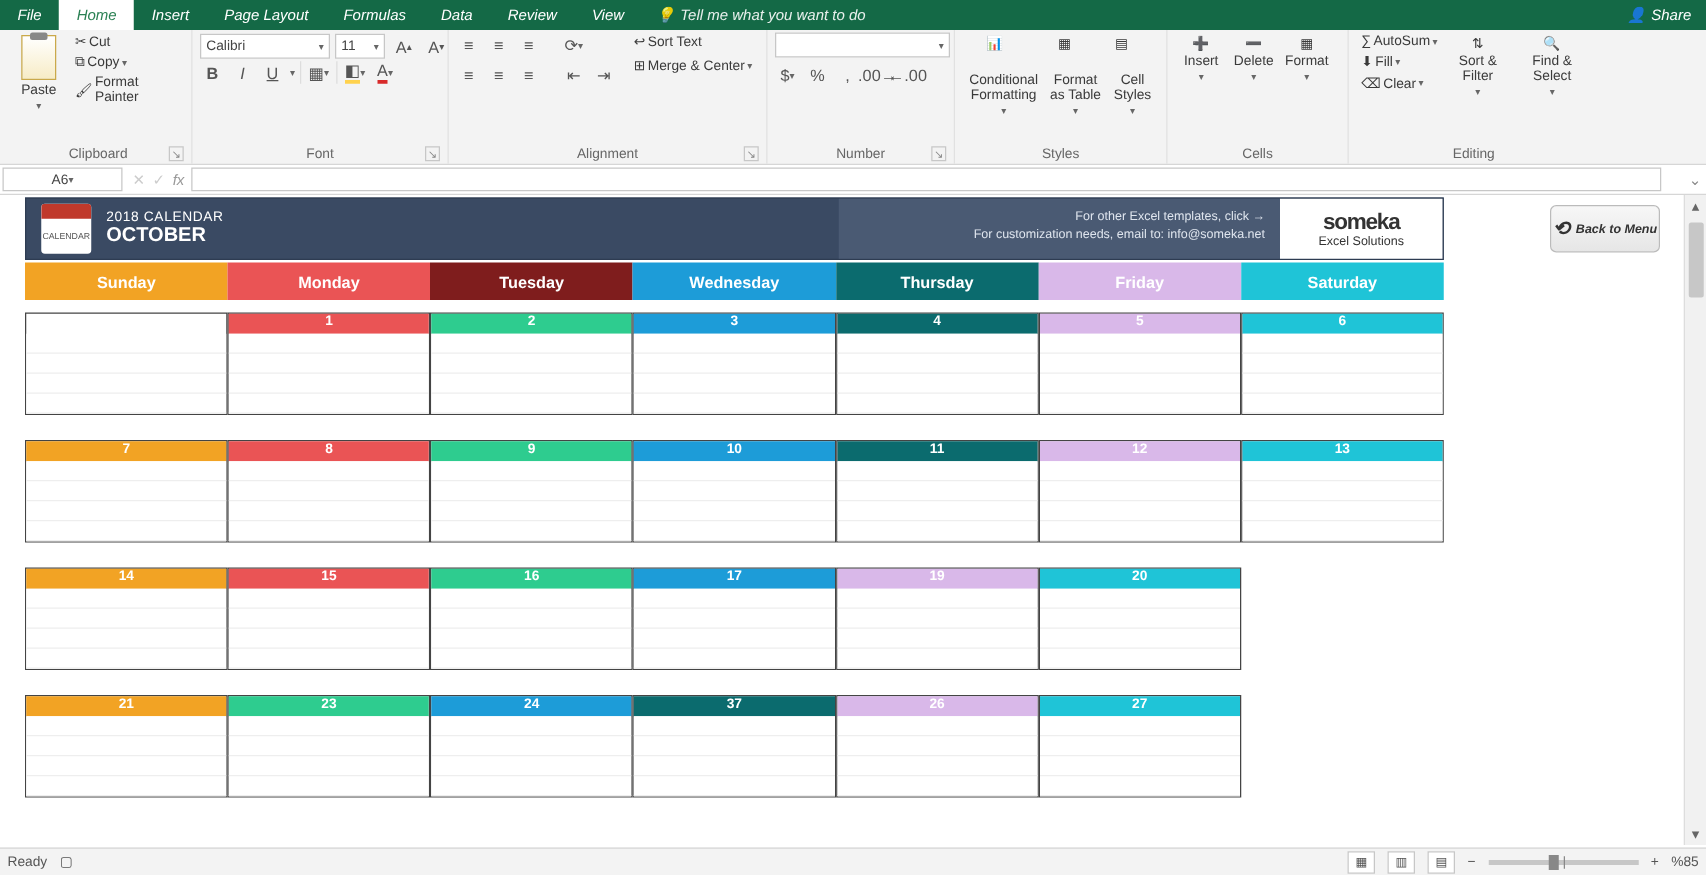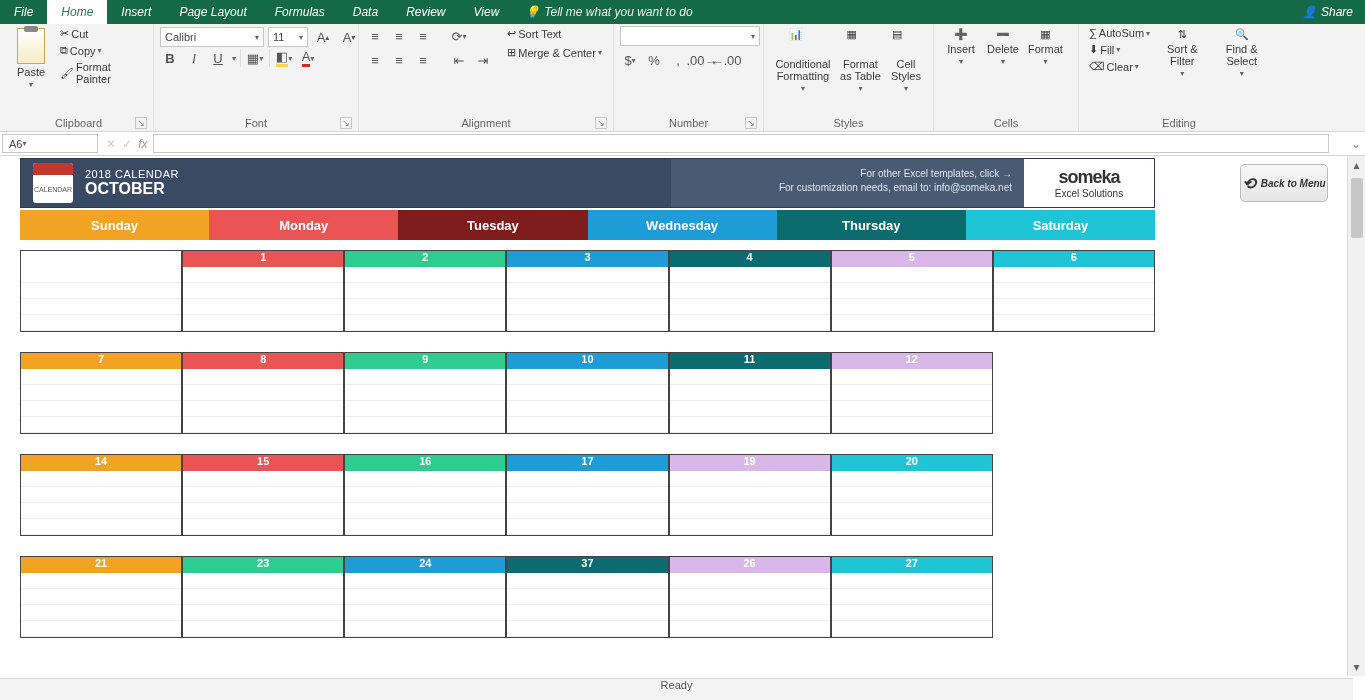--- a/index.html
+++ b/index.html
@@ -24,21 +24,21 @@
 .hstack { display:flex; gap:4px; align-items:center;}
 .btn { display:flex; flex-direction:column; align-items:center; gap:2px; padding:2px 4px; min-width:42px; font-size:11px; color:#3a3a3a; }
 .btn.small { flex-direction:row; min-width:auto; padding:1px 4px; font-size:11px;}
 .dd { font-size:8px; color:#666; }
 .selbox { border:1px solid #c7c7c7; background:#fff; height:20px; font-size:11px; padding:0 4px; display:flex; align-items:center; justify-content:space-between;}
 .toolbtn { width:20px; height:20px; display:flex; align-items:center; justify-content:center; border:0; background:transparent; font-size:13px; color:#555;}
 .iconbtn { width:22px; height:22px; display:flex; align-items:center; justify-content:center; font-size:13px; color:#555;}
 
 
 .fbar { height:24px; border-bottom:1px solid #d6d6d6; display:flex; align-items:stretch; background:#fff;}
-.namebox { width:96px; border:1px solid #c7c7c7; margin:2px; display:flex; align-items:center; padding:0 6px; font-size:11px; justify-content:flex-start;}
+.namebox { width:96px; border:1px solid #c7c7c7; margin:2px; display:flex; align-items:center; padding:0 6px; font-size:11px; justify-content:center;}
 .fxctl { display:flex; align-items:center; gap:6px; padding:0 6px; color:#999;}
 .fxctl span { font-size:12px;}
 .fxinput { flex:1; border:1px solid #c7c7c7; margin:2px 18px 2px 0;}
 .fbar .expander { width:18px; display:flex; align-items:center; justify-content:center; color:#888;}
 
 
 .sheet { position:relative; height:520px; background:#fff; overflow:hidden;}
 .canvas { position:absolute; left:20px; top:2px; width:1320px; }
 
 
@@ -79,21 +79,21 @@
 .c-blank{border-color:transparent;} .c-blank .num{background:transparent; color:transparent;}
 
 .weeksep { height:10px; }
 
 
 .vscroll { position:absolute; right:0; top:0; bottom:0; width:18px; background:#f1f1f1; border-left:1px solid #ddd; display:flex; flex-direction:column; align-items:center;}
 .vscroll .arrow{height:18px;display:flex;align-items:center;justify-content:center;color:#666;width:100%;}
 .vscroll .thumb{ background:#c7c7c7; width:12px; height:60px; margin-top:4px; border-radius:2px;}
 
 
-.status { position:absolute; bottom:0; left:0; right:12px; height:22px; background:#f3f3f3; border-top:1px solid #d6d6d6; display:flex; align-items:center; font-size:11px; color:#555; padding:0 6px; gap:10px;flex-direction:column;}
+.status { position:absolute; bottom:0; left:0; right:0; height:22px; background:#f3f3f3; border-top:1px solid #d6d6d6; display:flex; align-items:center; font-size:11px; color:#555; padding:0 6px; gap:10px;}
 .status .gap{flex:1;}
 .viewbtn{width:22px;height:18px;border:1px solid #c7c7c7;background:#fff;display:flex;align-items:center;justify-content:center;font-size:10px;}
 .zoomslider{width:120px;height:4px;background:#c7c7c7;position:relative;}
 .zoomslider .tick{position:absolute;left:50%;top:-3px;width:1px;height:10px;background:#888;}
 .zoomslider .knob{position:absolute;left:40%;top:-4px;width:8px;height:12px;background:#888;}
 </style>
 </head>
 <body>
 
 <div class="tabbar">
@@ -346,20 +346,21 @@
           <span>Excel Solutions</span>
         </div>
       </div>
 
       <div class="daynames">
         <div class="sun">Sunday</div>
         <div class="mon">Monday</div>
         <div class="tue">Tuesday</div>
         <div class="wed">Wednesday</div>
         <div class="thu">Thursday</div>
+        <div class="fri">Friday</div>
         <div class="sat">Saturday</div>
       </div>
 
       <div id="weeks-container">
           <div class="weekgrid">
             <div class="cell c-blank">
               <div class="num"></div>
               <div class="lines">
                 <div></div>
                 <div></div>
@@ -464,20 +465,29 @@
               <div class="num">11</div>
               <div class="lines">
                 <div></div>
                 <div></div>
                 <div></div>
                 <div></div>
               </div>
             </div>
             <div class="cell c-fri">
               <div class="num">12</div>
+              <div class="lines">
+                <div></div>
+                <div></div>
+                <div></div>
+                <div></div>
+              </div>
+            </div>
+            <div class="cell c-sat">
+              <div class="num">13</div>
               <div class="lines">
                 <div></div>
                 <div></div>
                 <div></div>
                 <div></div>
               </div>
             </div>
           </div>
           <div class="weeksep"></div>
           <div class="weekgrid">

